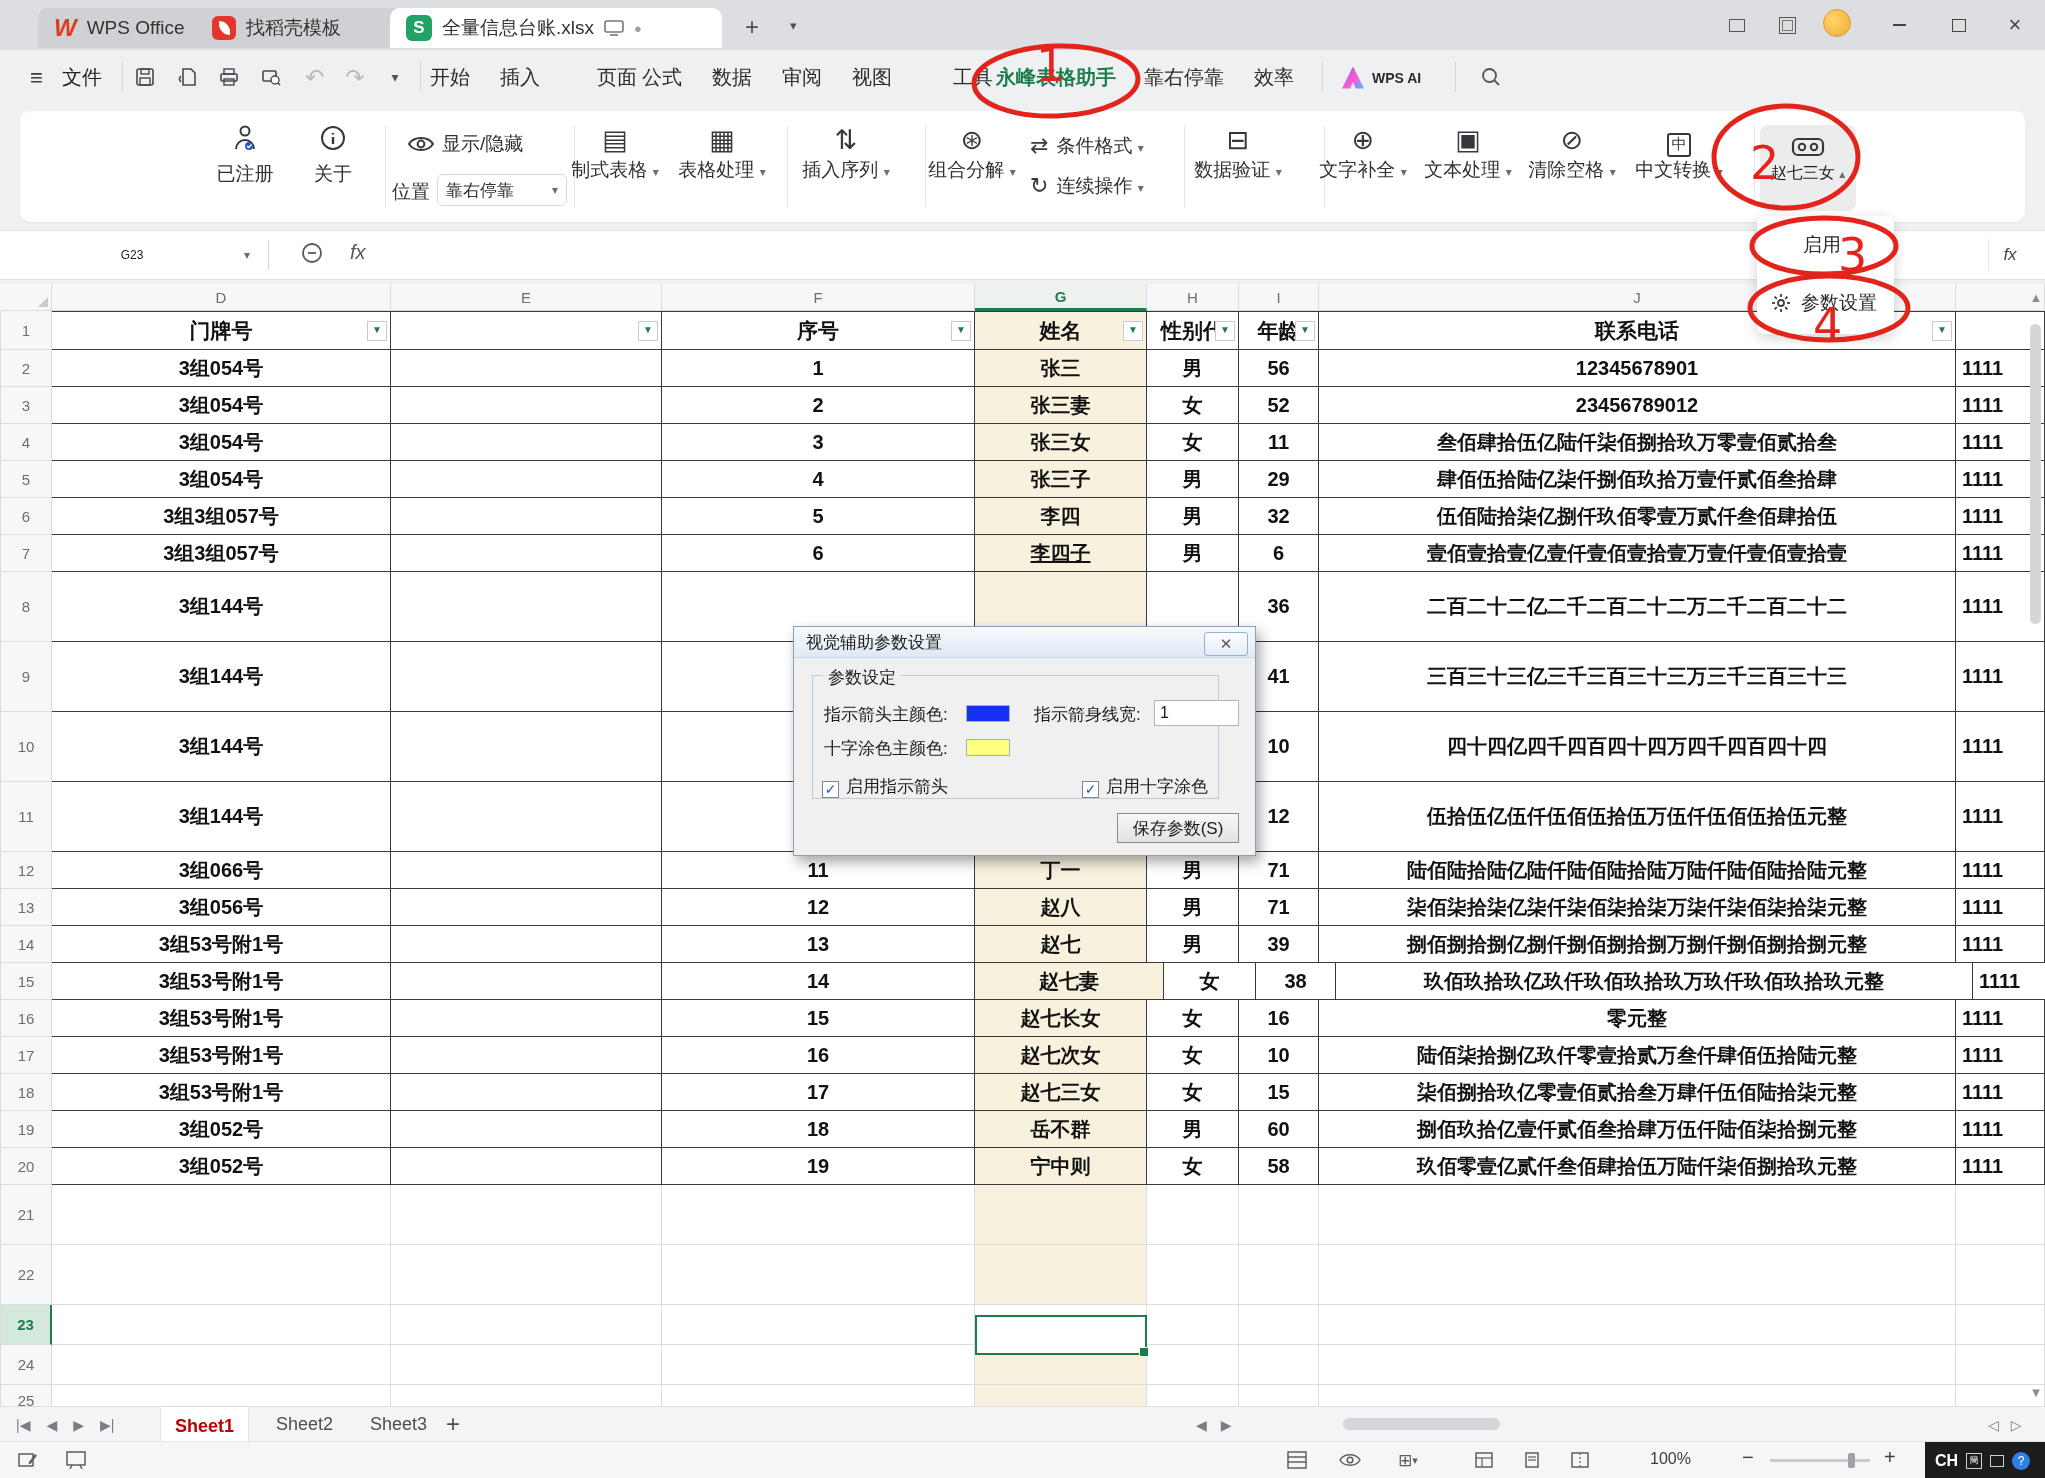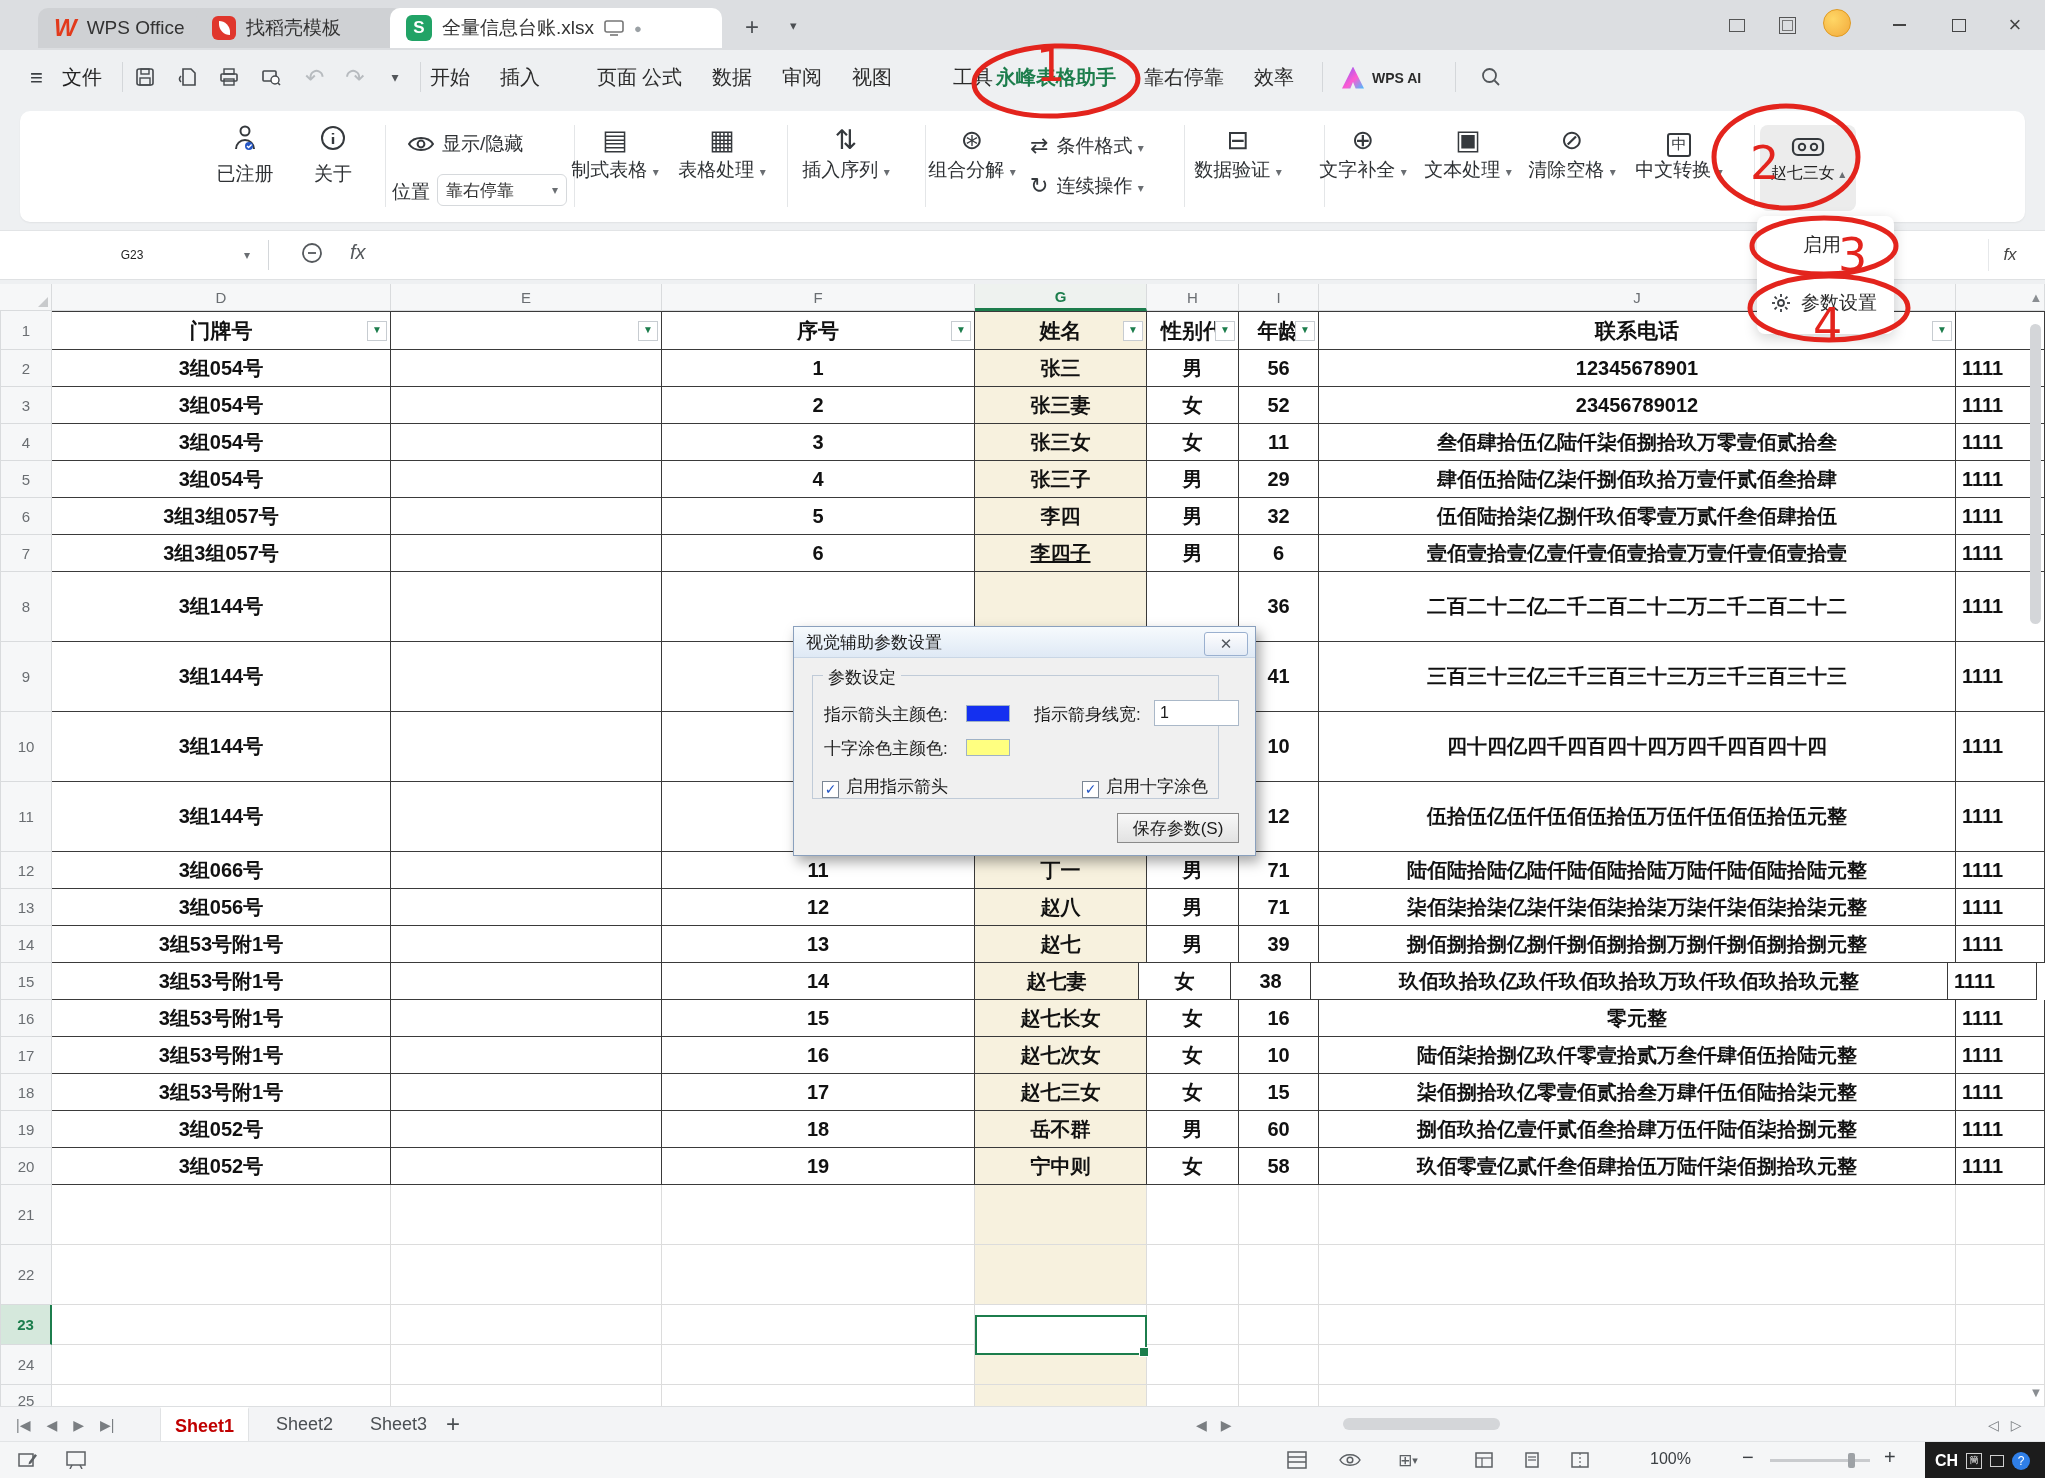--- a/index.html
+++ b/index.html
@@ -534,21 +534,21 @@
         <div class="cell dk td" style="width:92px;">男</div>
         <div class="cell dk td" style="width:80px;">39</div>
         <div class="cell dk td" style="width:637px;">捌佰捌拾捌亿捌仟捌佰捌拾捌万捌仟捌佰捌拾捌元整</div>
         <div class="cell dk td" style="width:89px;justify-content:flex-start;padding-left:6px;">1111</div>
       </div>
       <div class="grow" style="height:37px">
         <div class="cell rhead">15</div>
         <div class="cell dk td" style="width:339px;">3组53号附1号</div>
         <div class="cell dk td" style="width:271px;"></div>
         <div class="cell dk td" style="width:313px;">14</div>
-        <div class="cell dk td gcol" style="width:164px;">赵七妻</div>
+        <div class="cell dk td gcol" style="width:189px;">赵七妻</div>
         <div class="cell dk td" style="width:92px;">女</div>
         <div class="cell dk td" style="width:80px;">38</div>
         <div class="cell dk td" style="width:637px;">玖佰玖拾玖亿玖仟玖佰玖拾玖万玖仟玖佰玖拾玖元整</div>
         <div class="cell dk td" style="width:89px;justify-content:flex-start;padding-left:6px;">1111</div>
       </div>
       <div class="grow" style="height:37px">
         <div class="cell rhead">16</div>
         <div class="cell dk td" style="width:339px;">3组53号附1号</div>
         <div class="cell dk td" style="width:271px;"></div>
         <div class="cell dk td" style="width:313px;">15</div>

